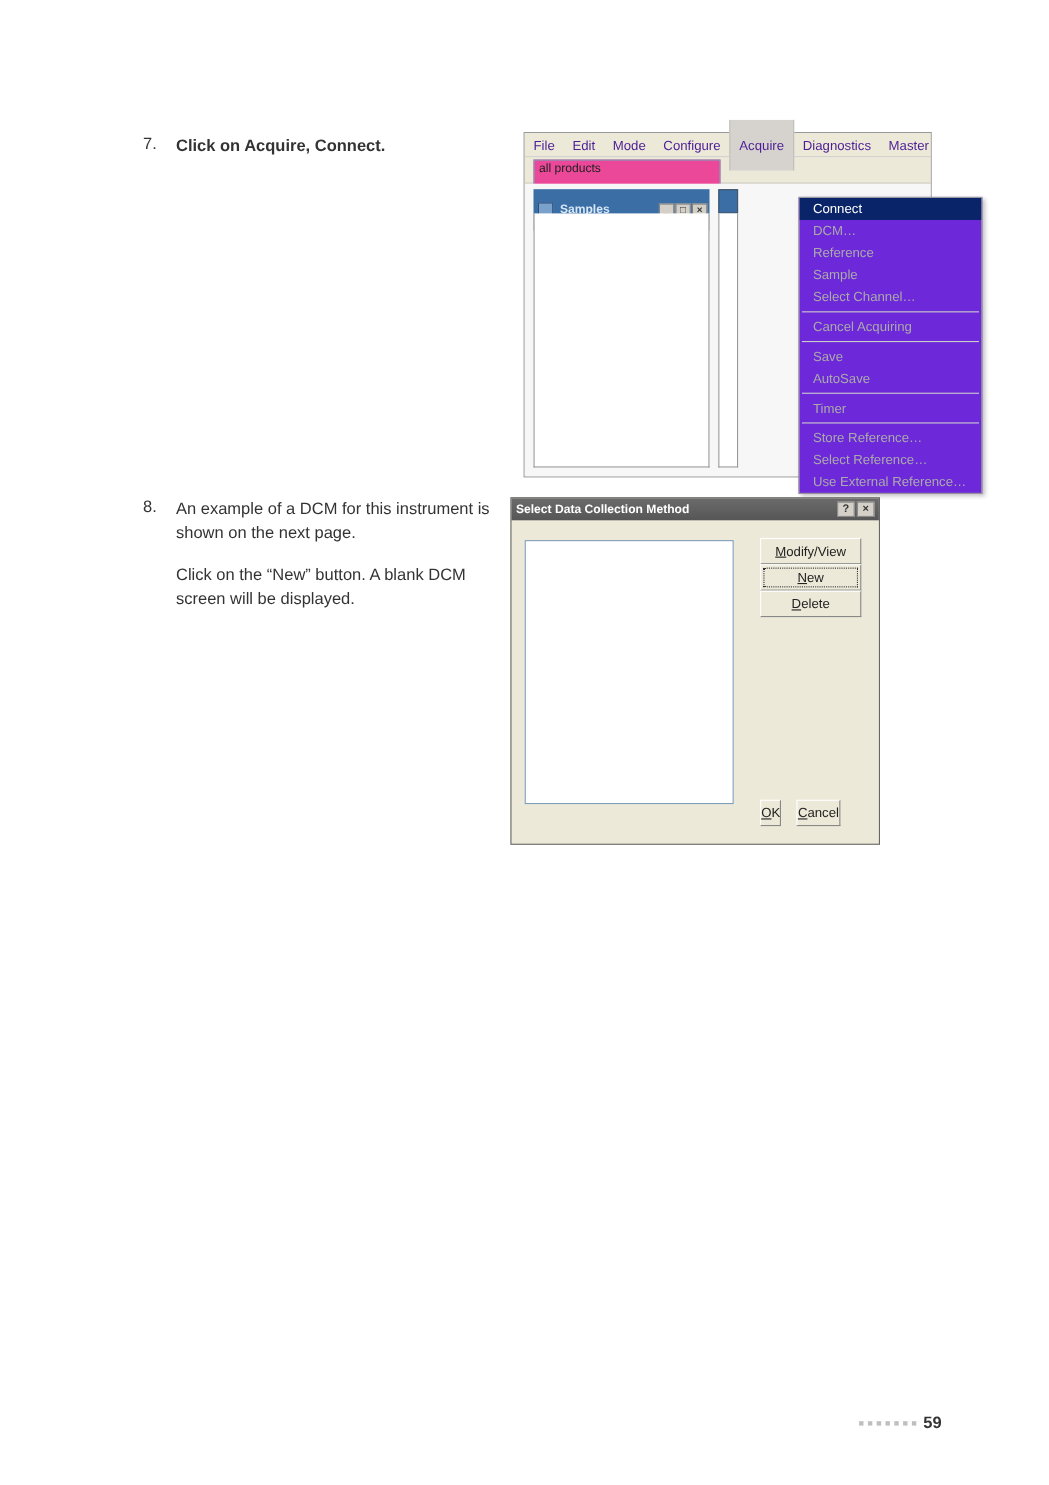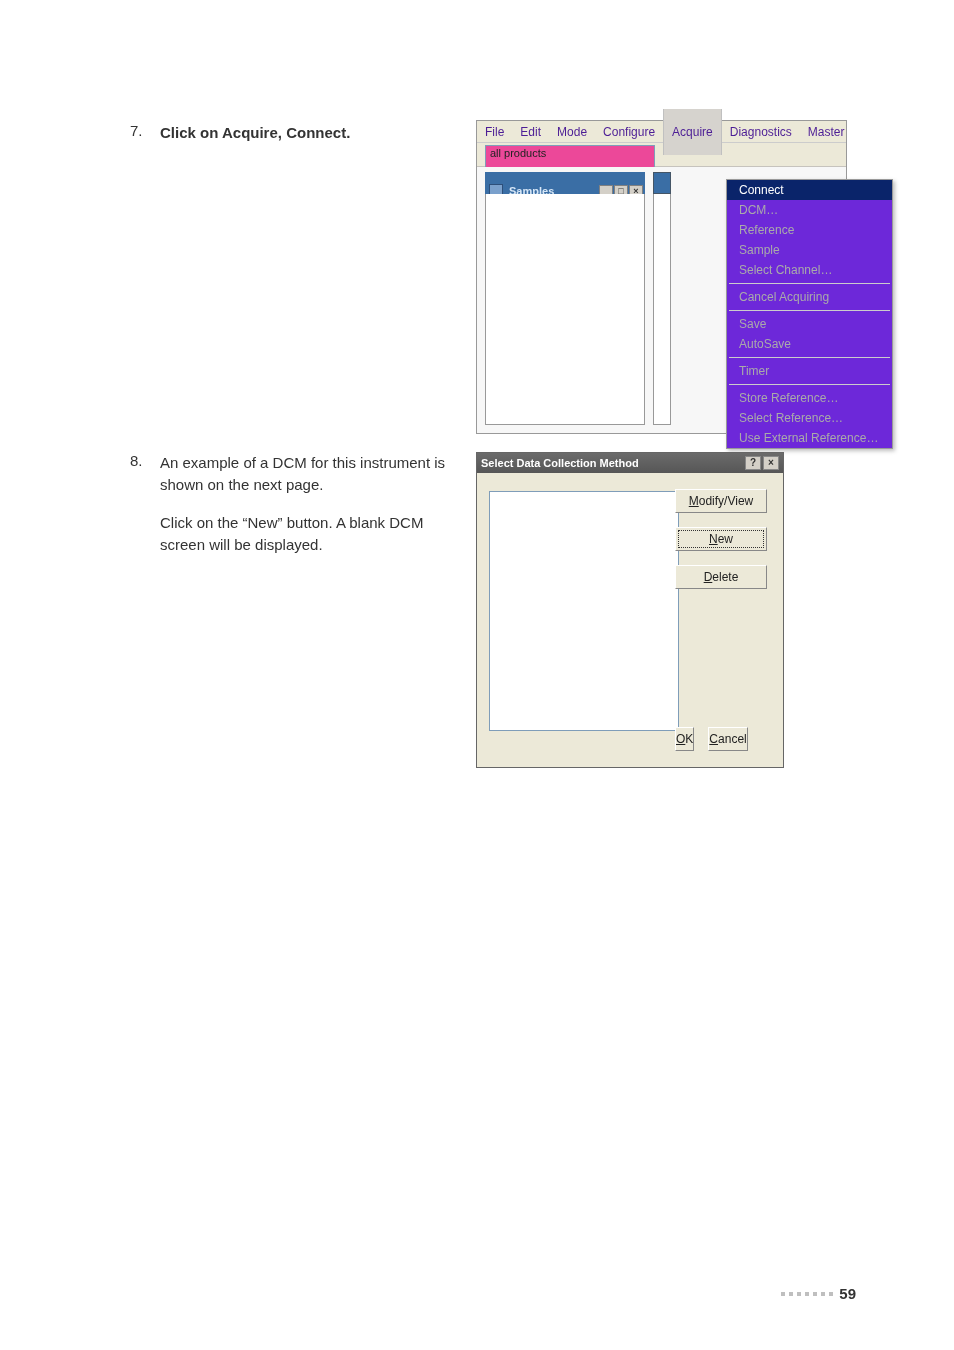--- a/index.html
+++ b/index.html
@@ -125,22 +125,22 @@
     background: #0a246a;
     color: #fff;
   }
   .dropdown .sep {
     height: 1px; background:#ccc; margin: 3px 2px;
   }
 
   
   .dialog {
     position: absolute;
-    left: 476px; top: 452px;
-    width: 308px; height: 316px;
+    left: 464px; top: 452px;
+    width: 336px; height: 316px;
     background: #ece9d8;
     border: 1px solid #666;
     font-size: 12px;
   }
   .dlg-title {
     height: 20px;
     background: linear-gradient(#6b6b6b,#565656);
     color: #fff;
     font-weight: bold;
     font-size: 11px;
@@ -158,21 +158,21 @@
     position: relative;
     padding: 10px;
     height: calc(100% - 20px);
   }
   .listbox {
     position:absolute; left:12px; top:18px; width:190px; height:240px;
     background:#fff; border:1px solid #7f9db9;
   }
   .btncol {
     position:absolute; right:16px; top:16px; width:92px;
-    display:flex; flex-direction:column; gap:14px;
+    display:flex; flex-direction:column; gap:0;
   }
   .dbtn {
     height:24px; background:#ece9d8;
     border:1px solid #888; border-top-color:#fff; border-left-color:#fff;
     font-size:12px; color:#222; text-align:center; line-height:22px;
     cursor: default;
   }
   .dbtn.focus { outline:1px dotted #333; outline-offset:-4px; }
   .okcol {
     position:absolute; right:16px; bottom:16px; width:92px;

